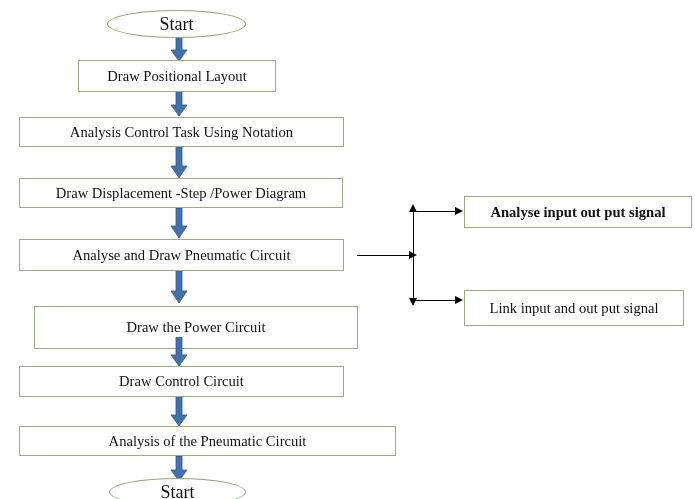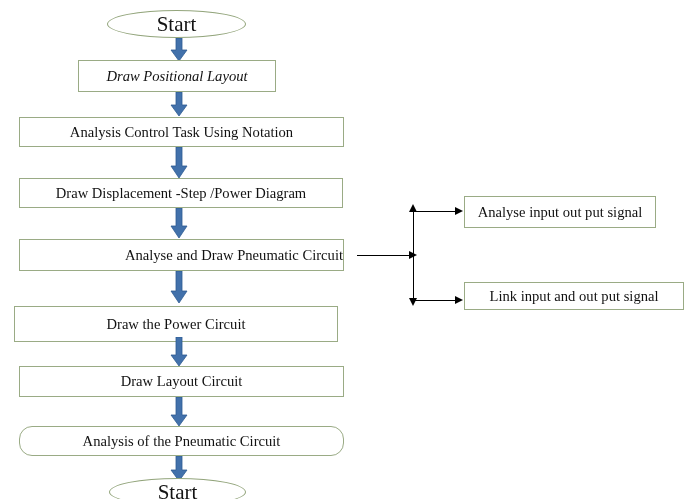--- a/index.html
+++ b/index.html
@@ -23,21 +23,21 @@
     position: absolute;
     border: 1.2px solid #93a57c;
     border-radius: 50%;
     background: #ffffff;
     display: flex;
     align-items: center;
     justify-content: center;
     box-sizing: border-box;
   }
   .terminator .lbl {
-    font-size: 21px;
+    font-size: 18px;
     color: #131313;
     line-height: 1;
     white-space: nowrap;
   }
 
   
   .procbox {
     position: absolute;
     border: 1.1px solid #9aab85;
     background: #ffffff;
@@ -96,21 +96,21 @@
 <div id="canvas">
 
   <div class="terminator" style="left:107px; top:10px; width:139px; height:28px;">
     <span class="lbl">Start</span>
   </div>
 
   <svg class="blockarrow" style="left:168px; top:38px;" width="22" height="24" viewBox="0 0 22 24">
     <polygon points="8,0 14,0 14,12 19,12 11,23 3,12 8,12" fill="#4271ab" stroke="#2f5c93" stroke-width="0.8"></polygon>
   </svg>
 
-  <div class="procbox" style="left:78px; top:60px; width:198px; height:32px;font-style:italic;">
+  <div class="procbox" style="left:78px; top:60px; width:198px; height:32px;">
     <span class="lbl">Draw Positional Layout</span>
   </div>
 
   <svg class="blockarrow" style="left:168px; top:92px;" width="22" height="25" viewBox="0 0 22 25">
     <polygon points="8,0 14,0 14,13 19,13 11,24 3,13 8,13" fill="#4271ab" stroke="#2f5c93" stroke-width="0.8"></polygon>
   </svg>
 
   <div class="procbox" style="left:19px; top:117px; width:325px; height:30px;">
     <span class="lbl">Analysis Control Task Using Notation</span>
   </div>
@@ -120,45 +120,45 @@
   </svg>
 
   <div class="procbox" style="left:19px; top:178px; width:324px; height:30px;">
     <span class="lbl">Draw Displacement -Step /Power Diagram</span>
   </div>
 
   <svg class="blockarrow" style="left:168px; top:208px;" width="22" height="31" viewBox="0 0 22 31">
     <polygon points="8,0 14,0 14,18 19,18 11,30 3,18 8,18" fill="#4271ab" stroke="#2f5c93" stroke-width="0.8"></polygon>
   </svg>
 
-  <div class="procbox" style="left:19px; top:239px; width:325px; height:32px;justify-content:flex-end;">
+  <div class="procbox" style="left:19px; top:239px; width:325px; height:32px;">
     <span class="lbl">Analyse and Draw Pneumatic Circuit</span>
   </div>
 
   <svg class="blockarrow" style="left:168px; top:271px;" width="22" height="33" viewBox="0 0 22 33">
     <polygon points="8,0 14,0 14,20 19,20 11,32 3,20 8,20" fill="#4271ab" stroke="#2f5c93" stroke-width="0.8"></polygon>
   </svg>
 
-  <div class="procbox" style="left:14px; top:306px; width:324px; height:36px;">
+  <div class="procbox" style="left:34px; top:306px; width:324px; height:43px;">
     <span class="lbl">Draw the Power Circuit</span>
   </div>
 
   <svg class="blockarrow" style="left:168px; top:337px;" width="22" height="30" viewBox="0 0 22 30">
     <polygon points="8,0 14,0 14,18 19,18 11,29 3,18 8,18" fill="#4271ab" stroke="#2f5c93" stroke-width="0.8"></polygon>
   </svg>
 
   <div class="procbox" style="left:19px; top:366px; width:325px; height:31px;">
-    <span class="lbl">Draw Layout Circuit</span>
+    <span class="lbl">Draw Control Circuit</span>
   </div>
 
   <svg class="blockarrow" style="left:168px; top:397px;" width="22" height="30" viewBox="0 0 22 30">
     <polygon points="8,0 14,0 14,18 19,18 11,29 3,18 8,18" fill="#4271ab" stroke="#2f5c93" stroke-width="0.8"></polygon>
   </svg>
 
-  <div class="procbox" style="left:19px; top:426px; width:325px; height:30px;border-radius:13px;">
+  <div class="procbox" style="left:19px; top:426px; width:377px; height:30px;">
     <span class="lbl">Analysis of the Pneumatic Circuit</span>
   </div>
 
   <svg class="blockarrow" style="left:168px; top:456px;" width="22" height="26" viewBox="0 0 22 26">
     <polygon points="8,0 14,0 14,14 19,14 11,25 3,14 8,14" fill="#4271ab" stroke="#2f5c93" stroke-width="0.8"></polygon>
   </svg>
 
   <div class="terminator" style="left:109px; top:478px; width:137px; height:28px;">
     <span class="lbl">Start</span>
   </div>
@@ -169,21 +169,21 @@
   <div class="vline" style="left:413px; top:210px; height:90px;"></div>
   <div class="arrowhead ah-up" style="left:409px; top:204px;"></div>
   <div class="arrowhead ah-down" style="left:409px; top:298px;"></div>
 
   <div class="hline" style="left:414px; top:211px; width:44px;"></div>
   <div class="arrowhead ah-right" style="left:455px; top:207px;"></div>
 
   <div class="hline" style="left:414px; top:300px; width:44px;"></div>
   <div class="arrowhead ah-right" style="left:455px; top:296px;"></div>
 
-  <div class="procbox" style="left:464px; top:196px; width:192px; height:32px;">
+  <div class="procbox" style="left:464px; top:196px; width:228px; height:32px;font-weight:bold;">
     <span class="lbl">Analyse input out put signal</span>
   </div>
 
-  <div class="procbox" style="left:464px; top:282px; width:220px; height:28px;">
+  <div class="procbox" style="left:464px; top:290px; width:220px; height:36px;">
     <span class="lbl">Link input and out put signal</span>
   </div>
 
 </div>
 
 </body></html>

